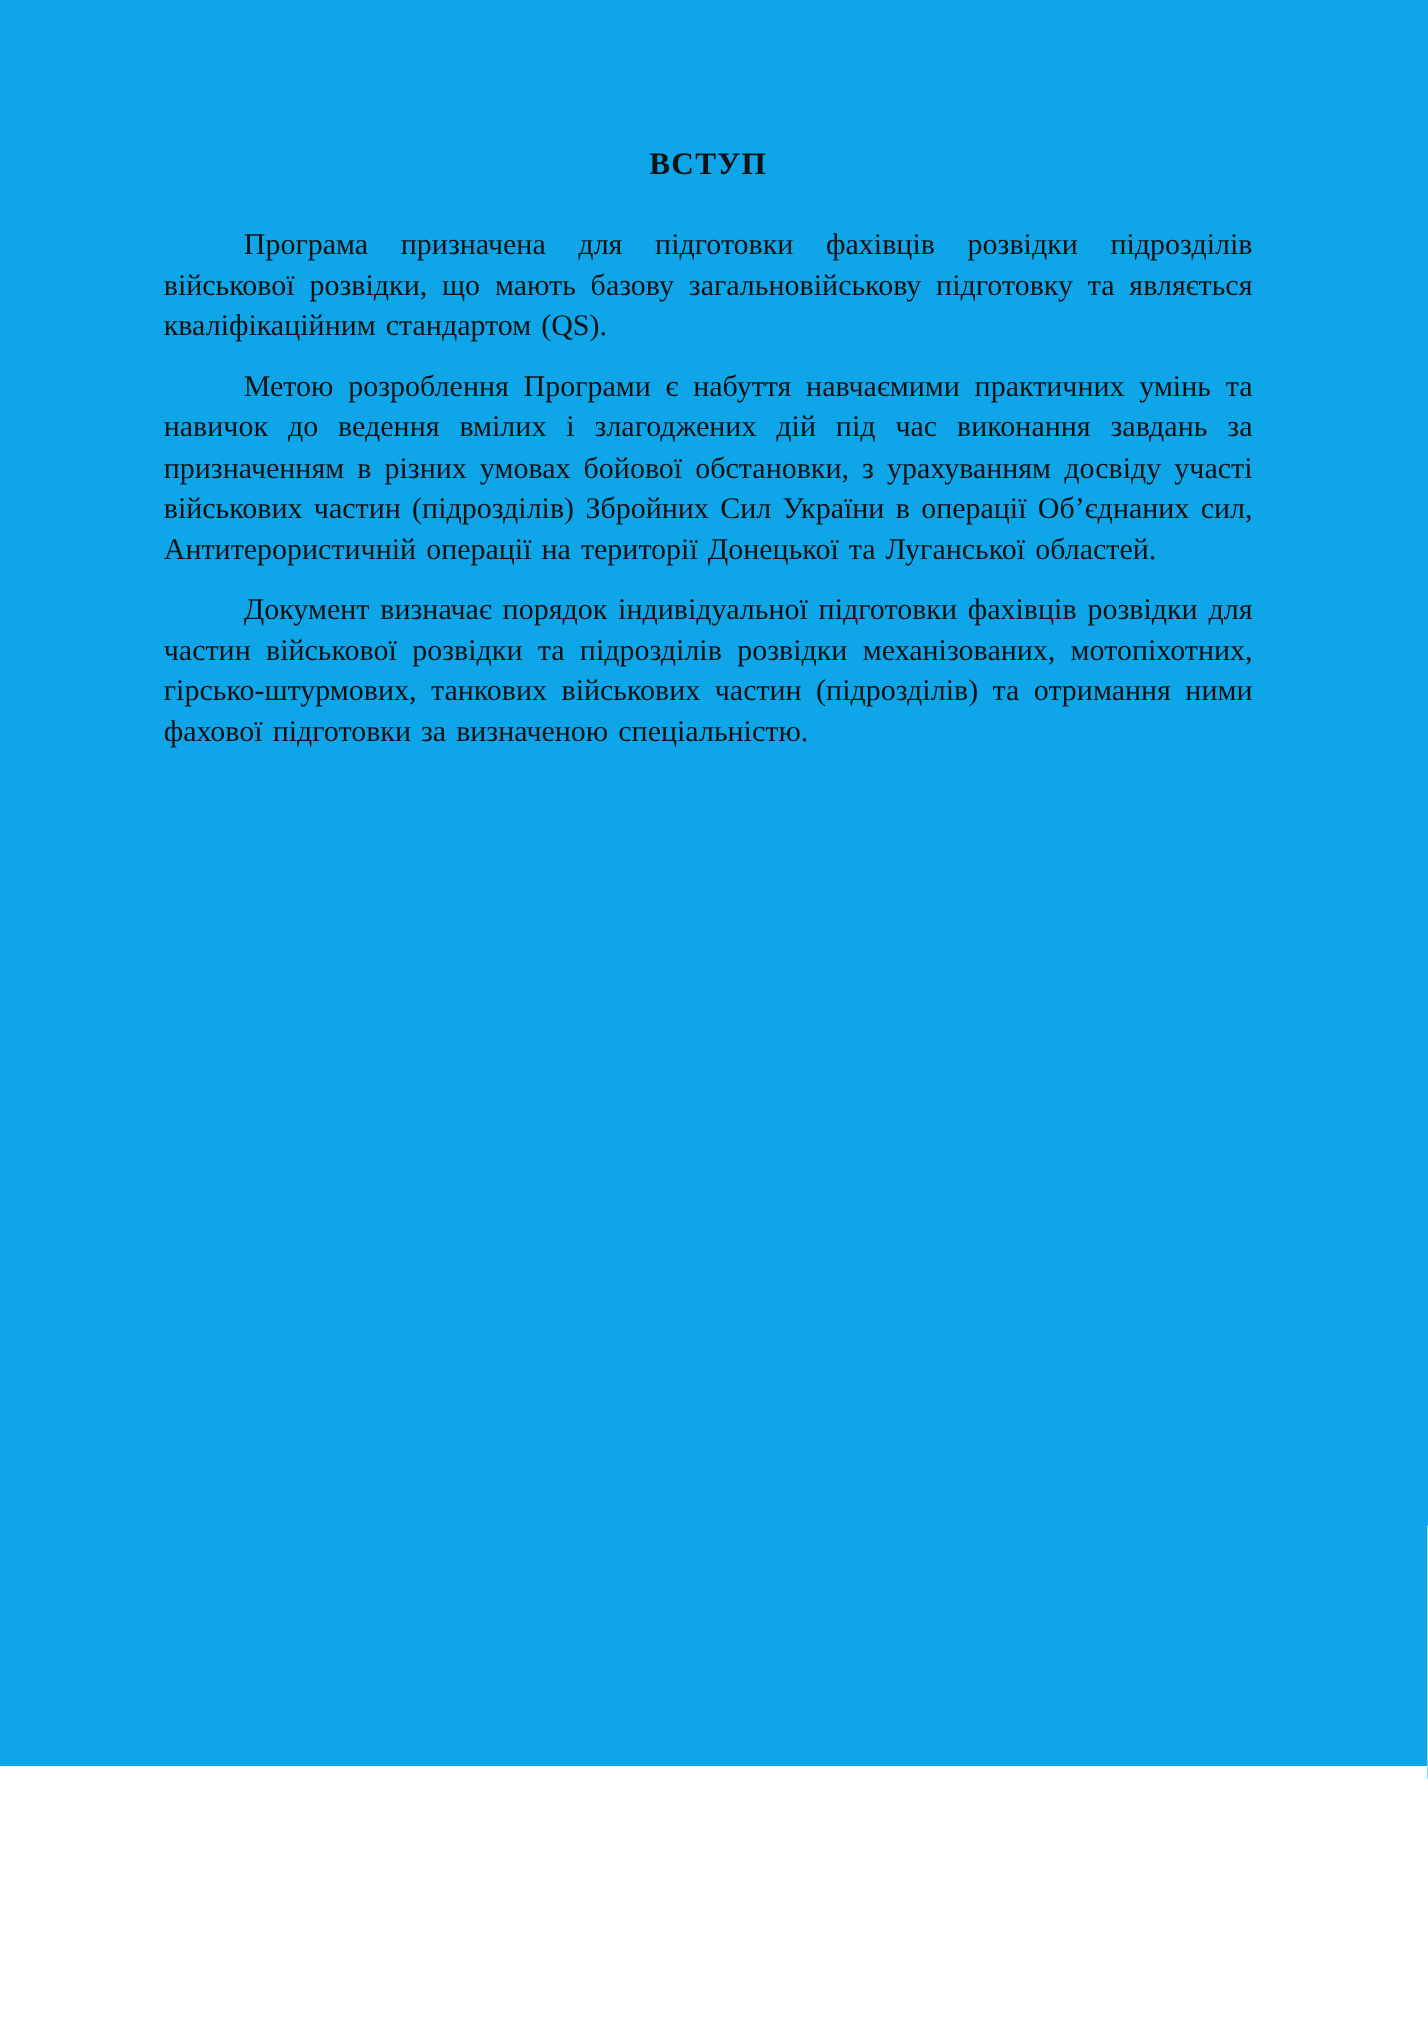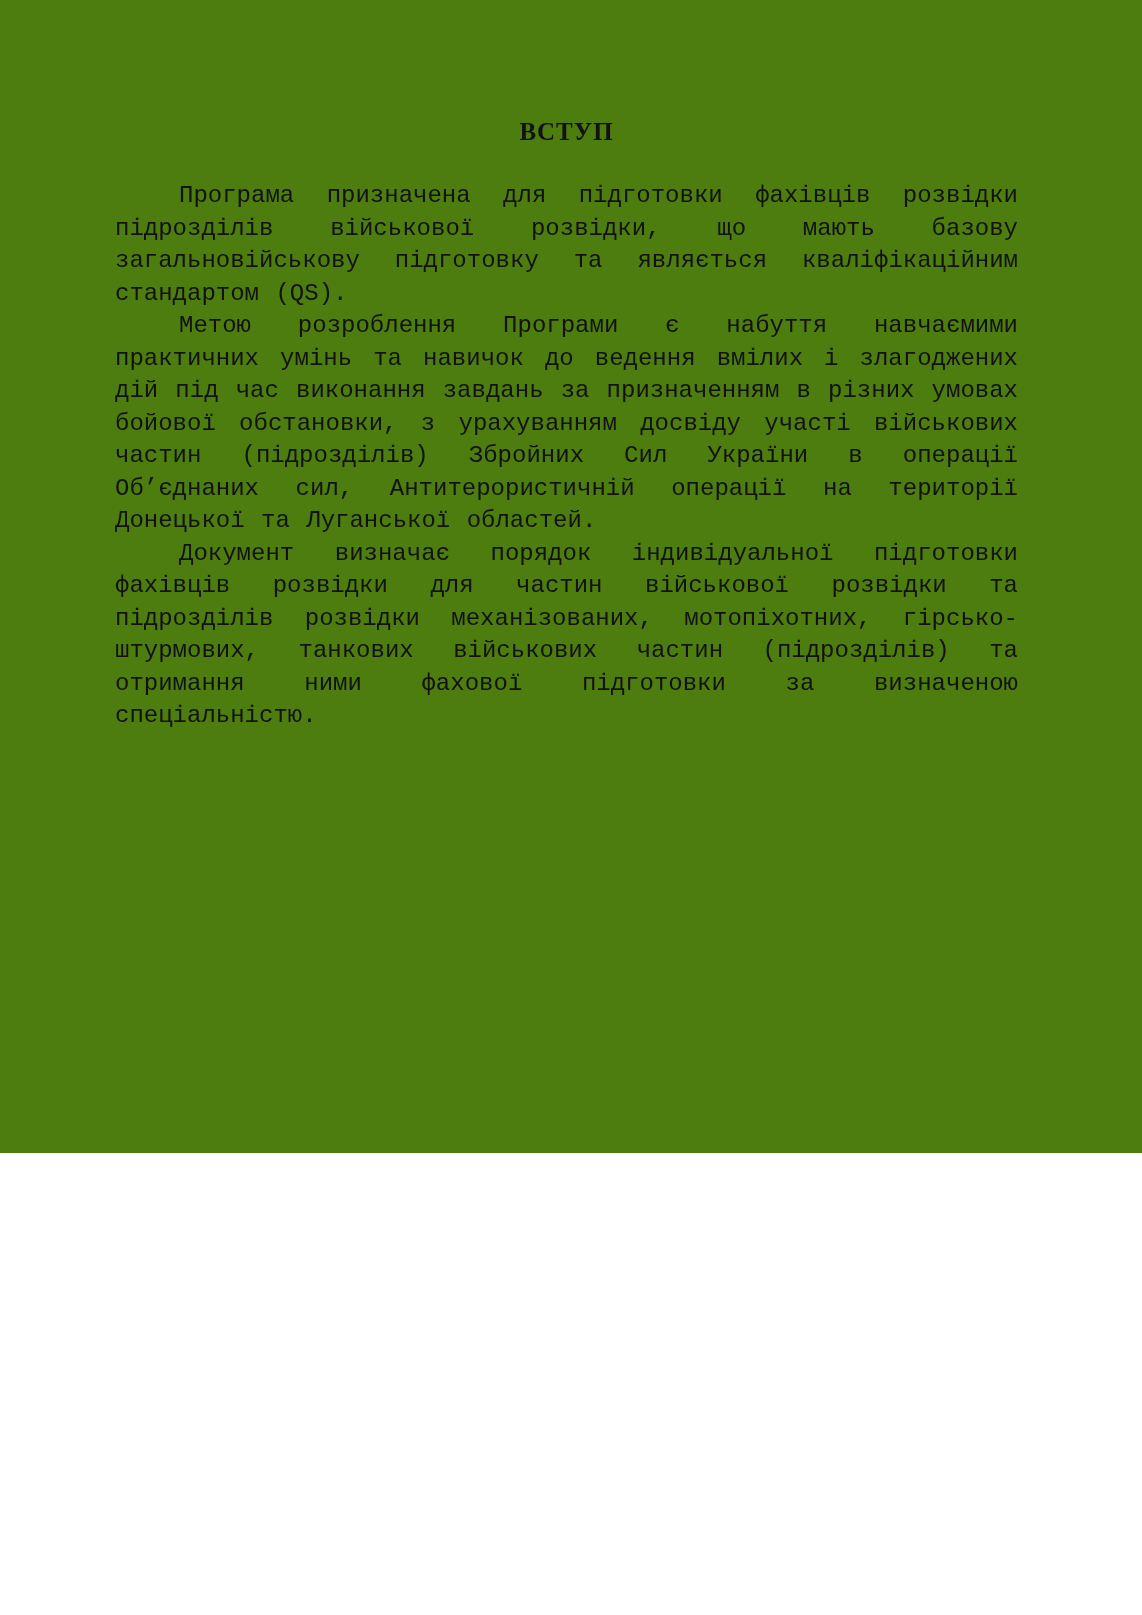--- a/index.html
+++ b/index.html
@@ -3,48 +3,47 @@
 <meta charset="utf-8">
 <style>
   html, body {
     margin: 0;
     padding: 0;
     background: #ffffff;
   }
   .page {
     position: relative;
     width: 1142px;
-    height: 1153px;
-    background: #4d7c0f;
+    height: 1413px;
+    background: #0ea5e9;
     font-family: "Liberation Serif", "DejaVu Serif", serif;
     color: #121212;
     overflow: hidden;
   }
   .content {
     position: absolute;
     left: 115px;
     top: 116px;
     width: 903px;
   }
   .doc-title {
     margin: 0 0 32px 0;
     text-align: center;
     font-size: 25px;
     font-weight: bold;
     line-height: 32px;
     letter-spacing: 1px;
   }
   .doc-paragraph {
-    margin: 0;
+    margin: 16px;
     font-size: 24px;
     line-height: 32.5px;
     text-align: justify;
     text-indent: 64px;
     word-spacing: 2px;
-    font-family: Liberation Mono, monospace;
   }
   .page-number {
     position: absolute;
     left: 0;
     top: 1500px;
     width: 1142px;
     text-align: center;
     font-size: 24px;
     line-height: 32px;
   }

